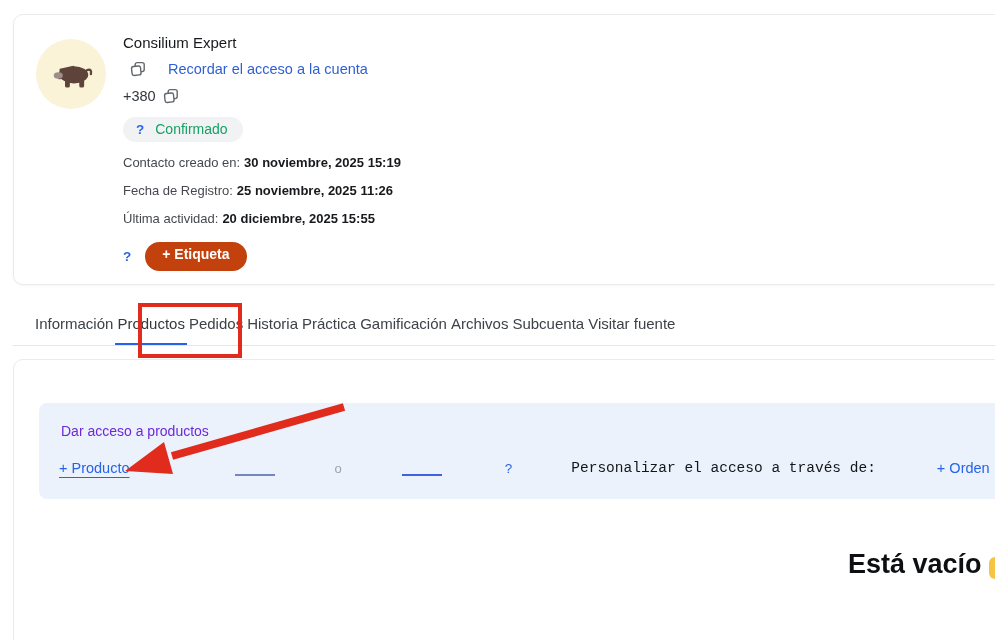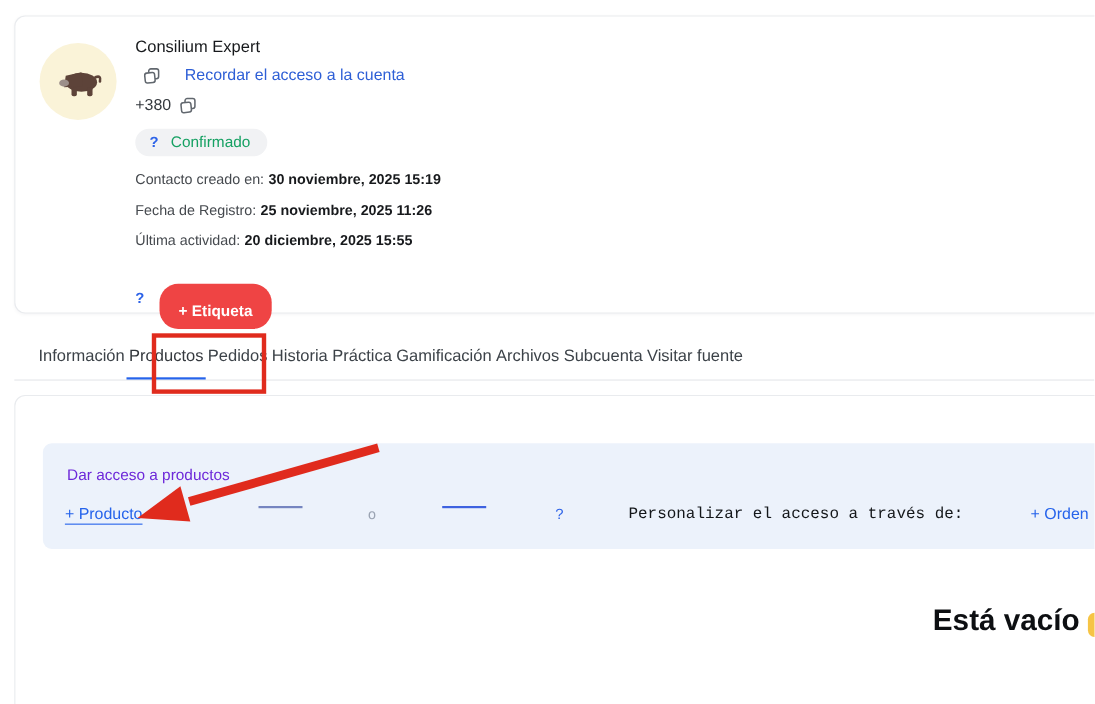--- a/index.html
+++ b/index.html
@@ -36,24 +36,23 @@
     display: inline-flex; align-items: center; gap: 11px;
     background: #f1f2f4; border-radius: 14px; padding: 4px 15px 5px 13px;
     font-size: 14px;
   }
   .q { color: #2d63e8; font-size: 13.5px; font-weight: 700; cursor: pointer; }
   .ok { color: #16a163; }
   .field-row { margin-top: 13px; font-size: 13px; color: #45494e; }
   .field-row b { color: #17191c; margin-left: 4px; font-weight: 700; }
   .tag-row { margin-top: 16px; display: flex; align-items: center; gap: 14px; }
   .tag-btn {
-    background: #ef4444; color: #fff; border: none; border-radius: 17px;
-    padding: 16px 17px 9px; font-size: 14px; font-weight: 700; cursor: pointer;
+    background: #c2410c; color: #fff; border: none; border-radius: 17px;
+    padding: 4px 17px 9px; font-size: 14px; font-weight: 700; cursor: pointer;
     font-family: inherit;
-    margin-top: 16px;
   }
 
   
   .tabs {
     position: absolute; left: 13px; top: 315px; width: 982px; height: 31px;
     display: flex; padding-left: 20px;
     border-bottom: 1px solid #e4e6ea;
     font-size: 15px; color: #3c4248; white-space: nowrap;
   }
   .tab { padding: 0 2px 11px; cursor: pointer; }
@@ -69,21 +68,21 @@
     position: absolute; left: 13px; top: 359px; width: 1000px; height: 300px;
     background: #fff; border: 1px solid #e9ebee; border-radius: 10px;
   }
   .blue-panel {
     position: absolute; left: 25px; top: 43px; width: 975px; height: 96px;
     background: #ecf2fb; border-radius: 8px;
   }
   .panel-title { position: absolute; left: 22px; top: 20px; font-size: 14px; color: #6d28d9; }
   .panel-row {
     position: absolute; left: 20px; top: 57px;
-    display: flex; align-items: flex-start; font-size: 14.5px; gap: 48px;
+    display: flex; align-items: flex-end; font-size: 14.5px; gap: 48px;
   }
   .plink { color: #2563eb; cursor: pointer; text-decoration: none; }
   .plink.u { text-decoration: underline; text-underline-offset: 4px; }
   .dash { width: 40px; height: 2px; background: #3e62e0; }
   .dash.d1 { margin-left: 57px; background: #7585c0; }
   .or { color: #9aa3b2; margin: 0 12px; font-size: 13px; }
   .panel-row .q { margin-left: 15px; font-weight: 400; }
   .ptext { margin-left: 11px; color: #14171a; font-family: Liberation Mono, monospace; }
   .plink.orden { margin-left: 13px; }
 

